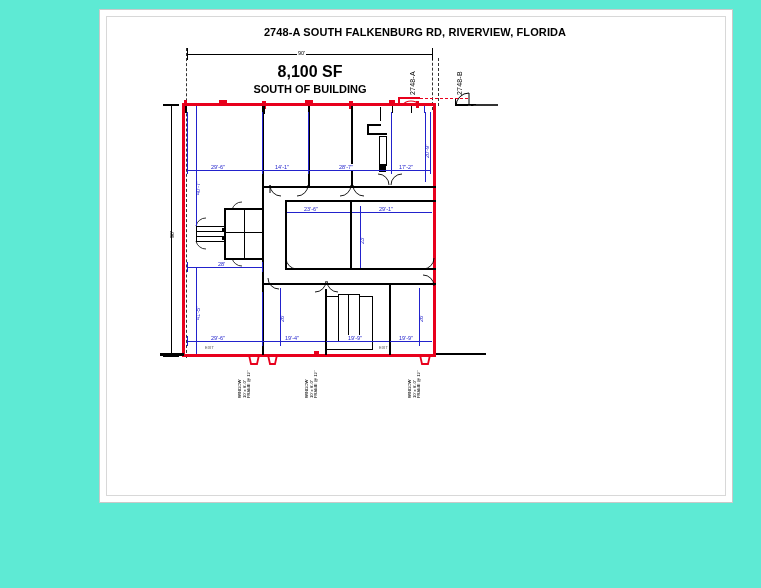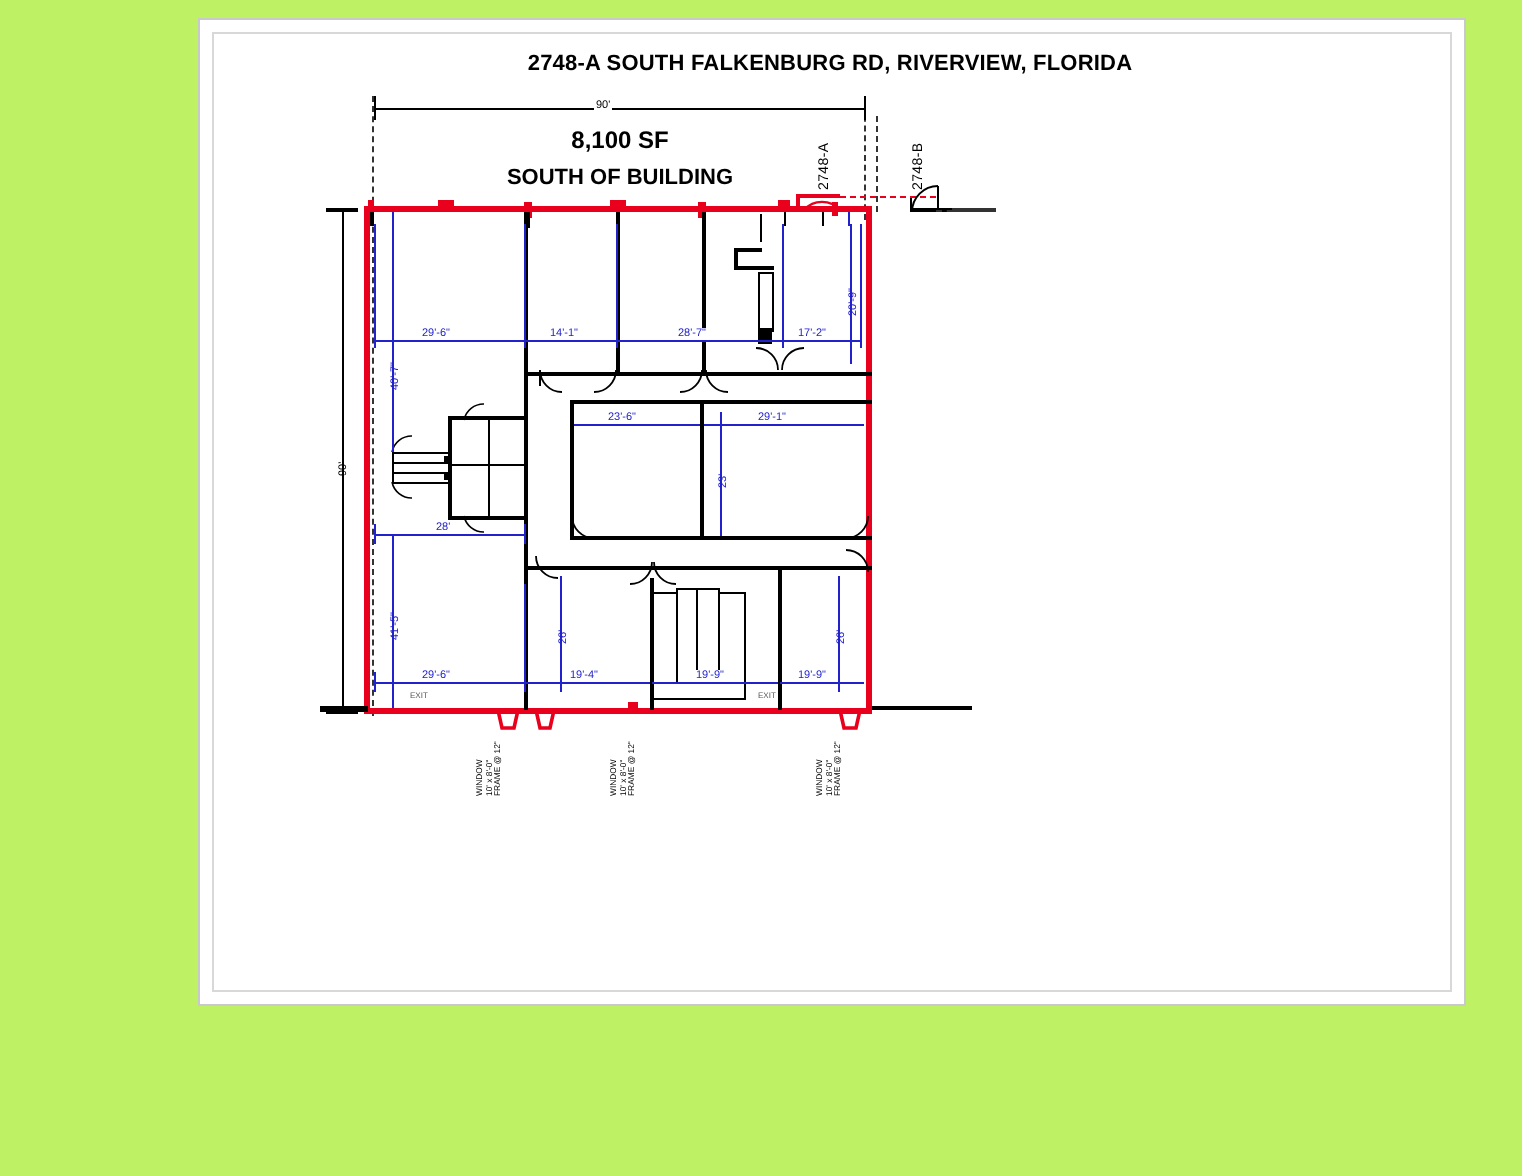--- a/index.html
+++ b/index.html
@@ -1,32 +1,32 @@
 <!DOCTYPE html>
 <html><head>
 <meta charset="utf-8">
 <style>
   html,body{margin:0;padding:0;background:#ffffff;}
   body{width:761px;height:588px;font-family:"Liberation Sans",sans-serif;overflow:hidden;}
 
-  #page{position:relative;width:761px;height:588px;background:#bef264;}
+  #page{position:relative;width:761px;height:588px;background:#5eead4;}
 
   
   .frame-outer{position:absolute;left:99px;top:9px;width:632px;height:492px;
     border:1px solid #c9c9c9;background:#fff;}
   .frame-inner{position:absolute;left:106px;top:16px;width:618px;height:478px;
     border:1px solid #d8d8d8;background:#fff;}
 
   
   .title{position:absolute;left:106px;top:26px;width:618px;text-align:center;
     font-size:11px;font-weight:bold;color:#000;letter-spacing:.1px;}
 
   
   .sf-label{position:absolute;left:205px;top:63px;width:210px;text-align:center;
-    font-size:12px;font-weight:bold;color:#000;}
+    font-size:16px;font-weight:bold;color:#000;}
   .front-label{position:absolute;left:205px;top:83px;width:210px;text-align:center;
     font-size:11px;font-weight:bold;color:#000;}
 
   
   .w{position:absolute;background:#000;}          
   .wr{position:absolute;background:#e8001c;}      
   .wg{position:absolute;background:#333;}         
   .dim{position:absolute;background:#2222cc;height:1px;}
   .dimv{position:absolute;background:#2222cc;width:1px;}
   .dimtxt{position:absolute;color:#2222cc;font-size:5.5px;font-family:"Liberation Sans",sans-serif;

